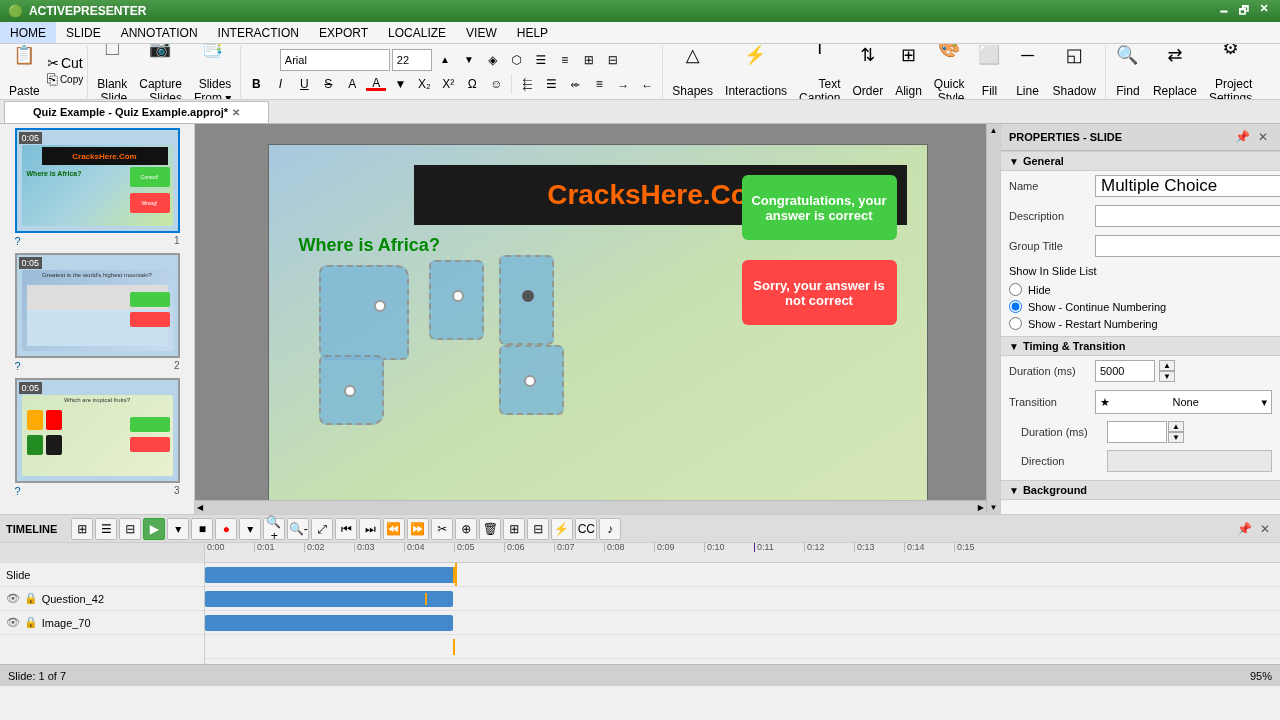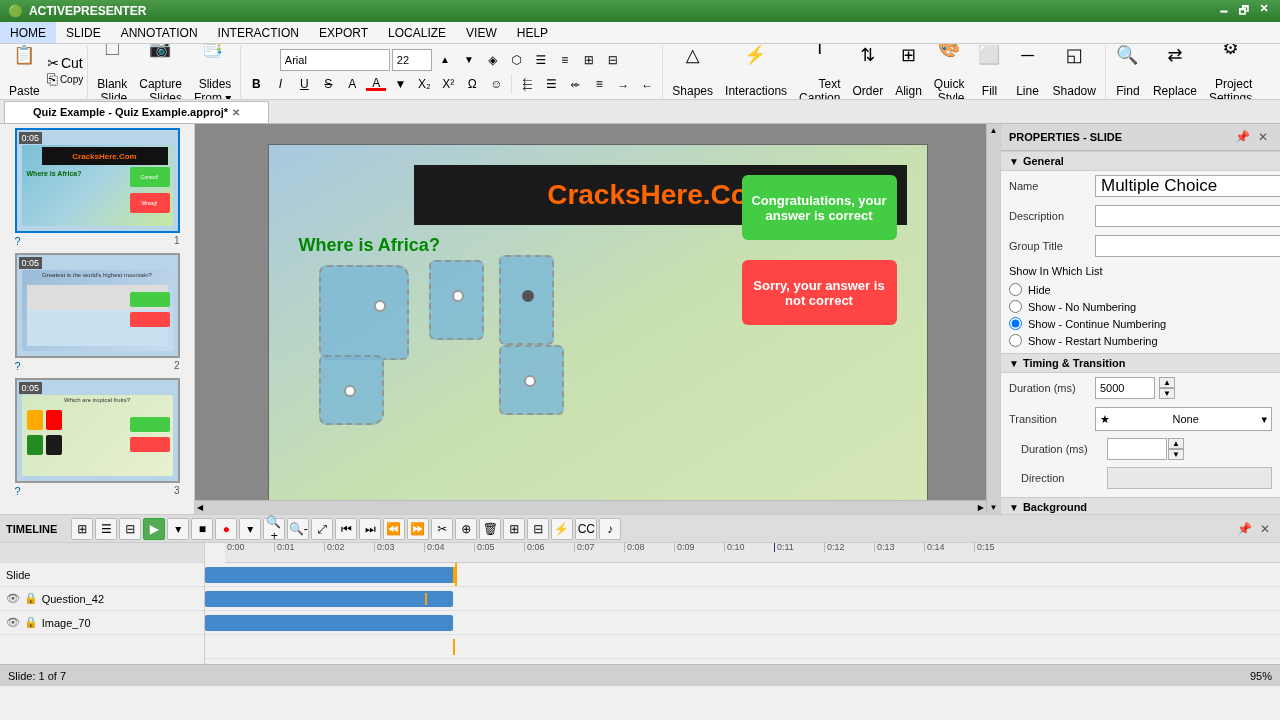--- a/index.html
+++ b/index.html
@@ -546,29 +546,25 @@
       </div>
     </div>
     <div class="panel-row">
       <span class="panel-label">Group Title</span>
       <div class="panel-input-with-btn">
         <input class="panel-input" value="" style="">
         <button class="edit-btn">✎</button>
       </div>
     </div>
     <div class="panel-row">
-      <span>Show In Which List</span>
+      <span>Show In Slide List</span>
     </div>
     <div class="radio-row">
       <input type="radio" name="show_slide" id="hide" style="">
       <label for="hide">Hide</label>
-    </div>
-    <div class="radio-row">
-      <input type="radio" name="show_slide" id="shownn" style="">
-      <label for="shownn">Show - No Numbering</label>
     </div>
     <div class="radio-row">
       <input type="radio" name="show_slide" id="showcn" checked="" style="">
       <label for="showcn">Show - Continue Numbering</label>
     </div>
     <div class="radio-row">
       <input type="radio" name="show_slide" id="showrn" style="">
       <label for="showrn">Show - Restart Numbering</label>
     </div>
 
@@ -663,21 +659,21 @@
         <span>Question_42</span>
       </div>
       <div class="tl-label-row">
         <span class="tl-eye">👁</span>
         <span class="tl-lock">🔒</span>
         <span>Image_70</span>
       </div>
     </div>
 
     <div class="tl-track-area">
-      <div class="tl-ruler" style="display:flex;align-items:flex-end;padding-bottom:10px;min-width:800px;margin-left:20px;">
+      <div class="tl-ruler" style="display:flex;align-items:flex-end;padding-bottom:10px;min-width:800px;">
         <div style="width:50px;text-align:left;padding-left:2px;border-right:1px solid #bbb;">0:00</div>
         <div style="width:50px;text-align:left;padding-left:2px;border-right:1px solid #bbb;">0:01</div>
         <div style="width:50px;text-align:left;padding-left:2px;border-right:1px solid #bbb;">0:02</div>
         <div style="width:50px;text-align:left;padding-left:2px;border-right:1px solid #bbb;">0:03</div>
         <div style="width:50px;text-align:left;padding-left:2px;border-right:1px solid #bbb;">0:04</div>
         <div style="width:50px;text-align:left;padding-left:2px;border-right:1px solid #bbb;">0:05</div>
         <div style="width:50px;text-align:left;padding-left:2px;border-right:1px solid #bbb;">0:06</div>
         <div style="width:50px;text-align:left;padding-left:2px;border-right:1px solid #bbb;">0:07</div>
         <div style="width:50px;text-align:left;padding-left:2px;border-right:1px solid #bbb;">0:08</div>
         <div style="width:50px;text-align:left;padding-left:2px;border-right:1px solid #bbb;">0:09</div>

